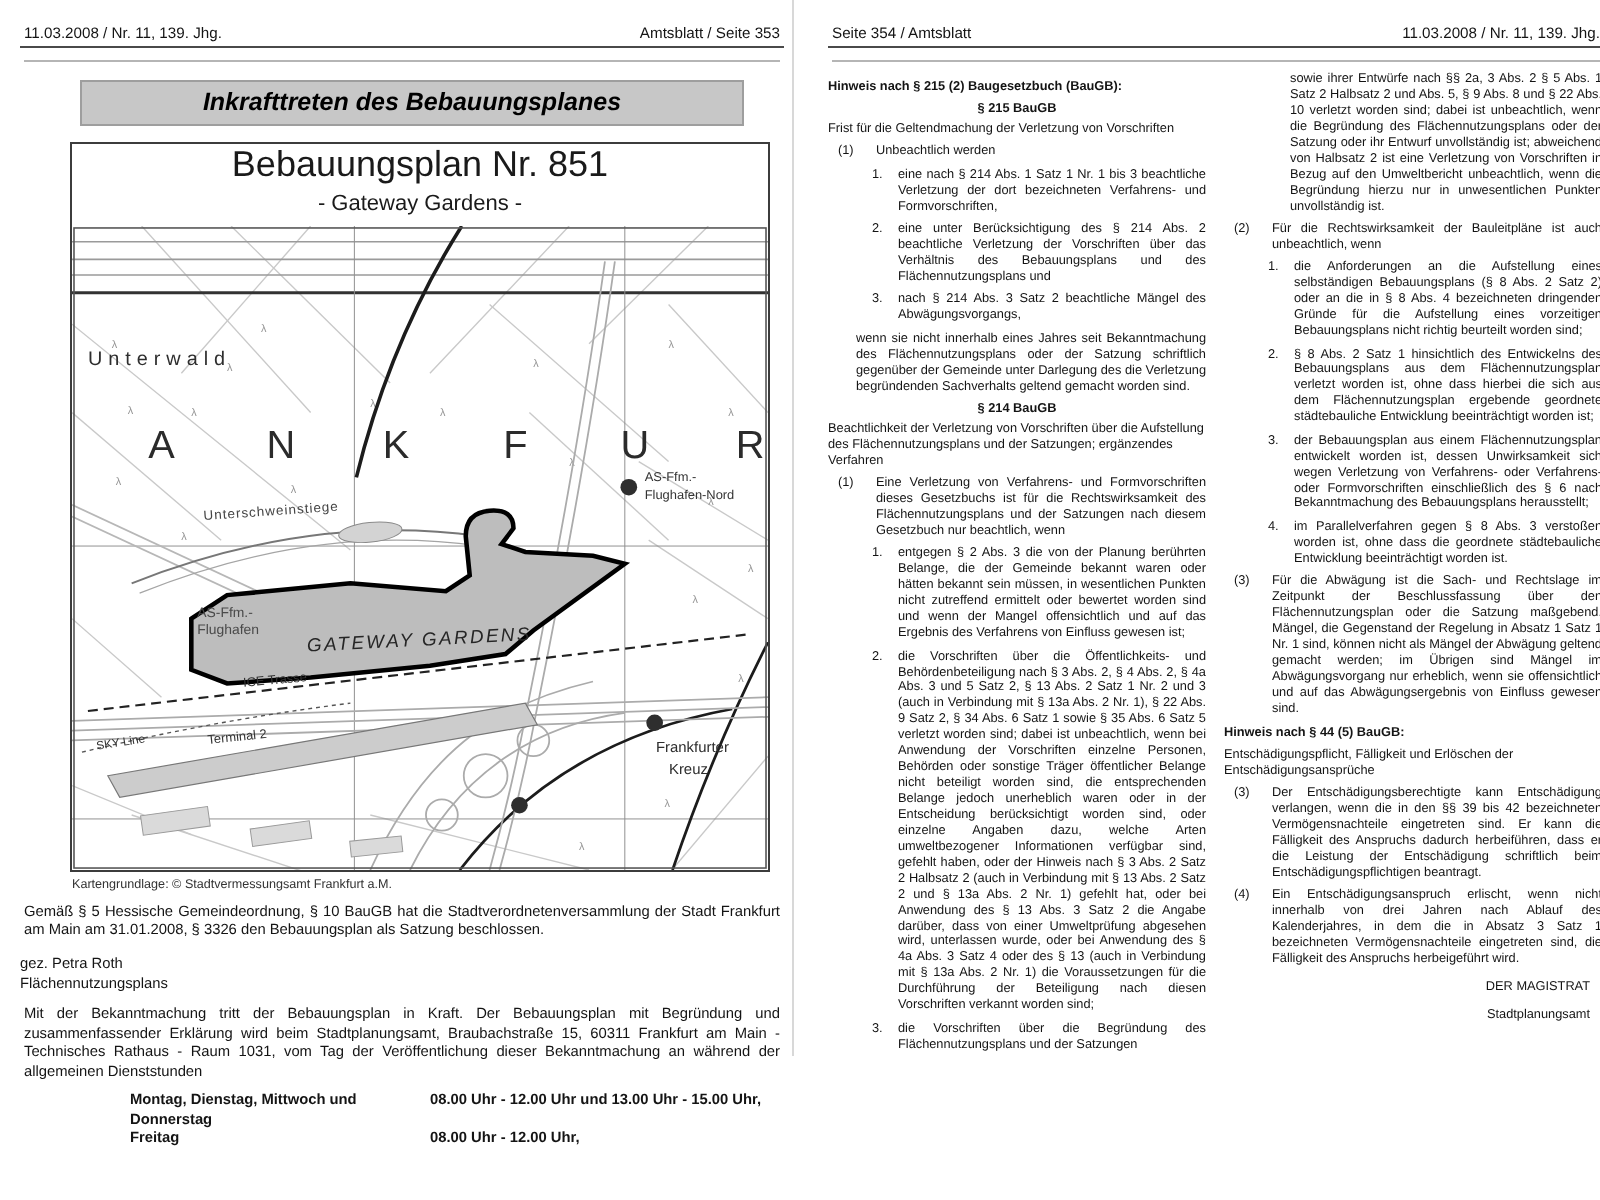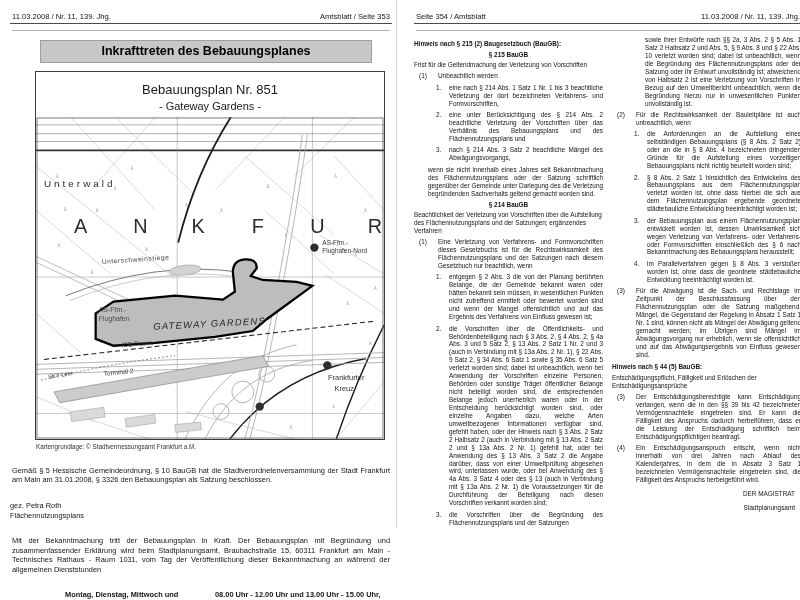--- a/index.html
+++ b/index.html
@@ -16,28 +16,28 @@
 
   .pg-header{
     display:flex;justify-content:space-between;align-items:flex-end;
     font-size:7.6px;padding:12px 2px 2px 2px;border-bottom:1px solid #4a4a4a;
   }
   .subrule{border-bottom:1px solid #b5b5b5;margin:6px 2px 0 2px;}
 
   
   .titlebar{
     margin:9px 20px 0 30px;background:#c7c7c7;border:1px solid #9e9e9e;
-    font-weight:bold;font-size:12.5px;text-align:center;padding:3px 0 4px;color:#000;
+    font-weight:bold;font-size:12.5px;text-align:center;padding:3px 0 4px;color:#000;font-style:italic;
   }
   .mapbox{margin:8px 7px 0 25px;border:1px solid #3c3c3c;background:#fff;}
-  .map-title{text-align:center;font-size:13px;color:#1a1a1a;margin-top:10px;}
+  .map-title{text-align:center;font-size:18px;color:#1a1a1a;margin-top:0;}
   .map-subtitle{text-align:center;font-size:11px;color:#1a1a1a;margin:3px 0 5px;}
   .mapbox svg{display:block;width:100%;height:322px;}
   .map-caption{font-size:6.3px;color:#333;margin:3px 0 5px 26px;}
-  .lp{font-size:7.4px;line-height:1.28;margin:16px 2px;text-align:justify;}
+  .lp{font-size:7.4px;line-height:1.28;margin:5px 2px;text-align:justify;}
   .sig{font-size:7.4px;line-height:1.3;margin:7px 4px 6px 0;}
   .hours{padding-left:55px;font-size:7.4px;line-height:1.3;margin:2px 0;font-weight:bold;}
   .hrow{display:flex;}
   .hdays{width:150px;flex:0 0 150px;}
   .htimes{flex:1;}
 
   
   .cols{display:flex;gap:9px;margin-top:5px;}
   .col{width:189px;flex:0 0 189px;font-size:6.4px;line-height:1.24;text-align:justify;}
   .blk{margin:0 0 3.5px 0;}

